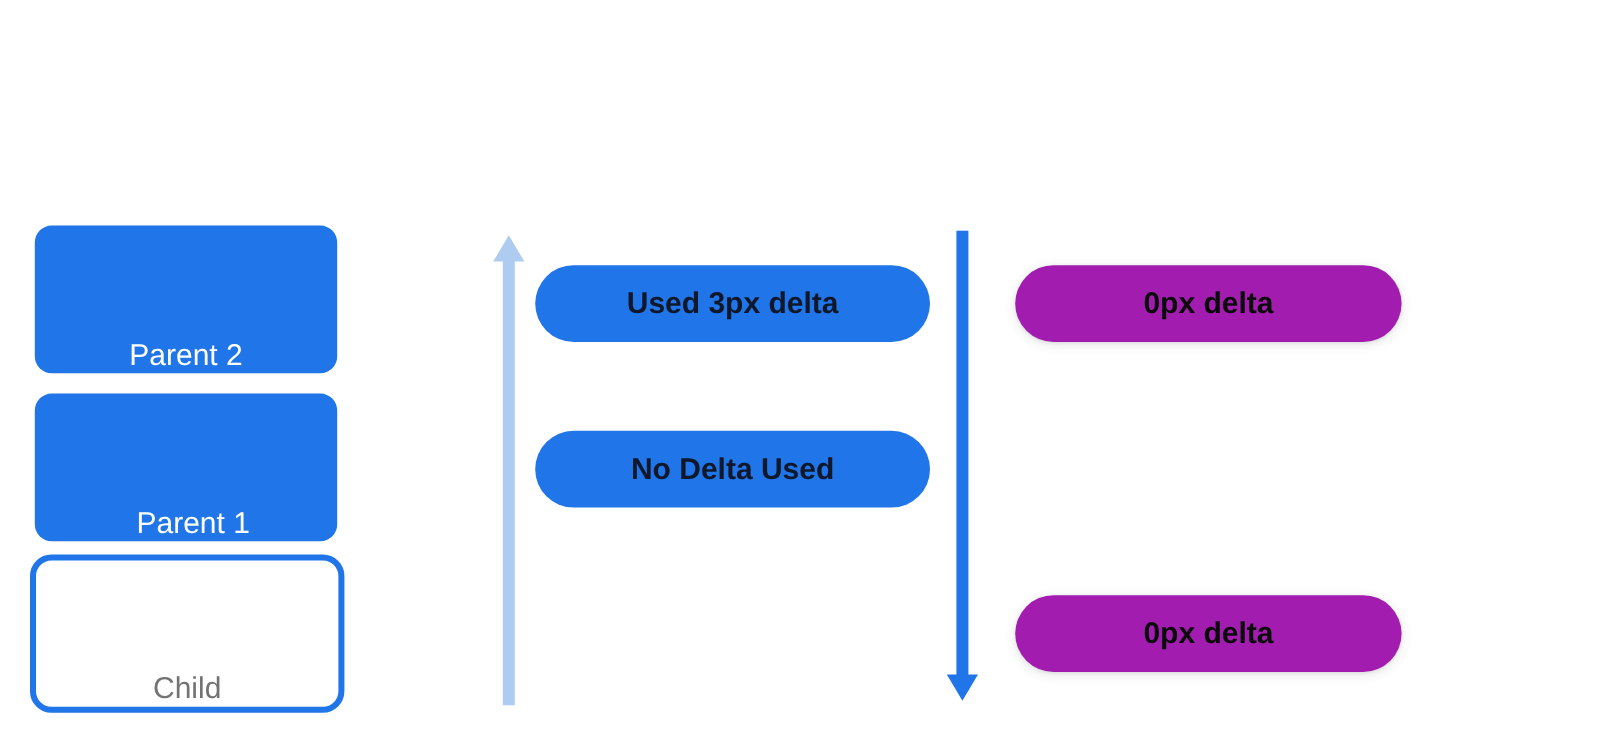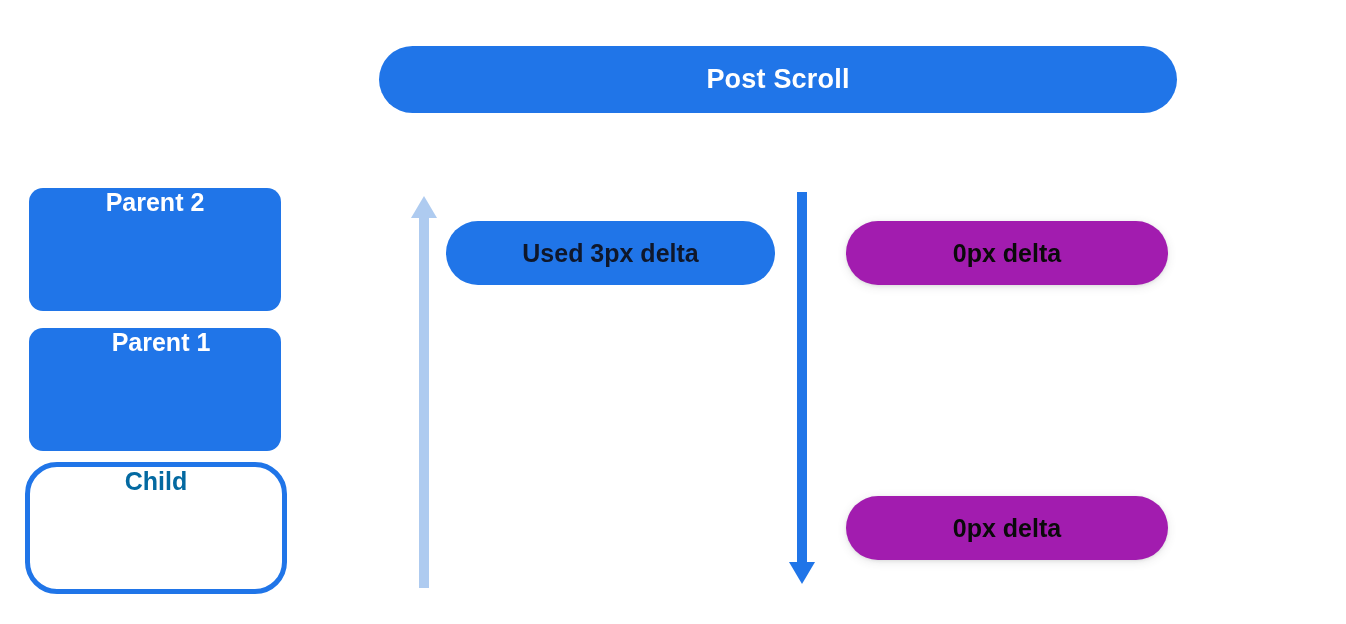--- a/index.html
+++ b/index.html
@@ -38,36 +38,36 @@
     color: #ffffff;
     font-size: 27px;
     font-weight: bold;
     letter-spacing: 0.2px;
   }
 
   
   .stack-box {
     position: absolute;
     display: flex;
-    align-items: flex-start;
+    align-items: flex-end;
     justify-content: center;
     box-sizing: border-box;
     font-size: 25px;
-    font-weight: bold;
+    font-weight: normal;
   }
   .stack-box.filled {
     background: #2075e8;
     color: #ffffff;
     border-radius: 14px;
   }
   .stack-box.outlined {
     background: #ffffff;
-    color: #0369a1;
+    color: #737373;
     border: 5px solid #2075e8;
-    border-radius: 32px;
+    border-radius: 18px;
   }
 
   #box-parent2 { left: 29px;  top: 188px; width: 252px; height: 123px; }
   #box-parent1 { left: 29px;  top: 328px; width: 252px; height: 123px; padding-left: 12px; }
   #box-child   { left: 25px;  top: 462px; width: 262px; height: 132px; }
 
   
   .arrow {
     position: absolute;
   }
@@ -99,23 +99,20 @@
   #pill-used-delta { left: 446px; top: 221px; width: 329px; height: 64px; }
   #pill-no-delta   { left: 446px; top: 359px; width: 329px; height: 64px; }
   #pill-delta-top  { left: 846px; top: 221px; width: 322px; height: 64px; }
   #pill-delta-bot  { left: 846px; top: 496px; width: 322px; height: 64px; }
 </style>
 </head>
 <body>
 
 <div id="stage">
 
-  <div class="title-banner">
-    <span class="title-text">Post Scroll</span>
-  </div>
 
   <div id="box-parent2" class="stack-box filled">
     <span>Parent 2</span>
   </div>
 
   <div id="box-parent1" class="stack-box filled">
     <span>Parent 1</span>
   </div>
 
   <div id="box-child" class="stack-box outlined">
@@ -129,20 +126,23 @@
 
   <svg id="arrow-down" class="arrow" viewBox="0 0 40 396">
     <rect x="15" y="0" width="10" height="372" fill="#2075e8"></rect>
     <polygon points="20,392 33,370 7,370" fill="#2075e8"></polygon>
   </svg>
 
   <div id="pill-used-delta" class="pill solid">
     <span>Used 3px delta</span>
   </div>
 
+  <div id="pill-no-delta" class="pill solid">
+    <span>No Delta Used</span>
+  </div>
 
   <div id="pill-delta-top" class="pill ghost">
     <span>0px delta</span>
   </div>
 
   <div id="pill-delta-bot" class="pill ghost">
     <span>0px delta</span>
   </div>
 
 </div>

